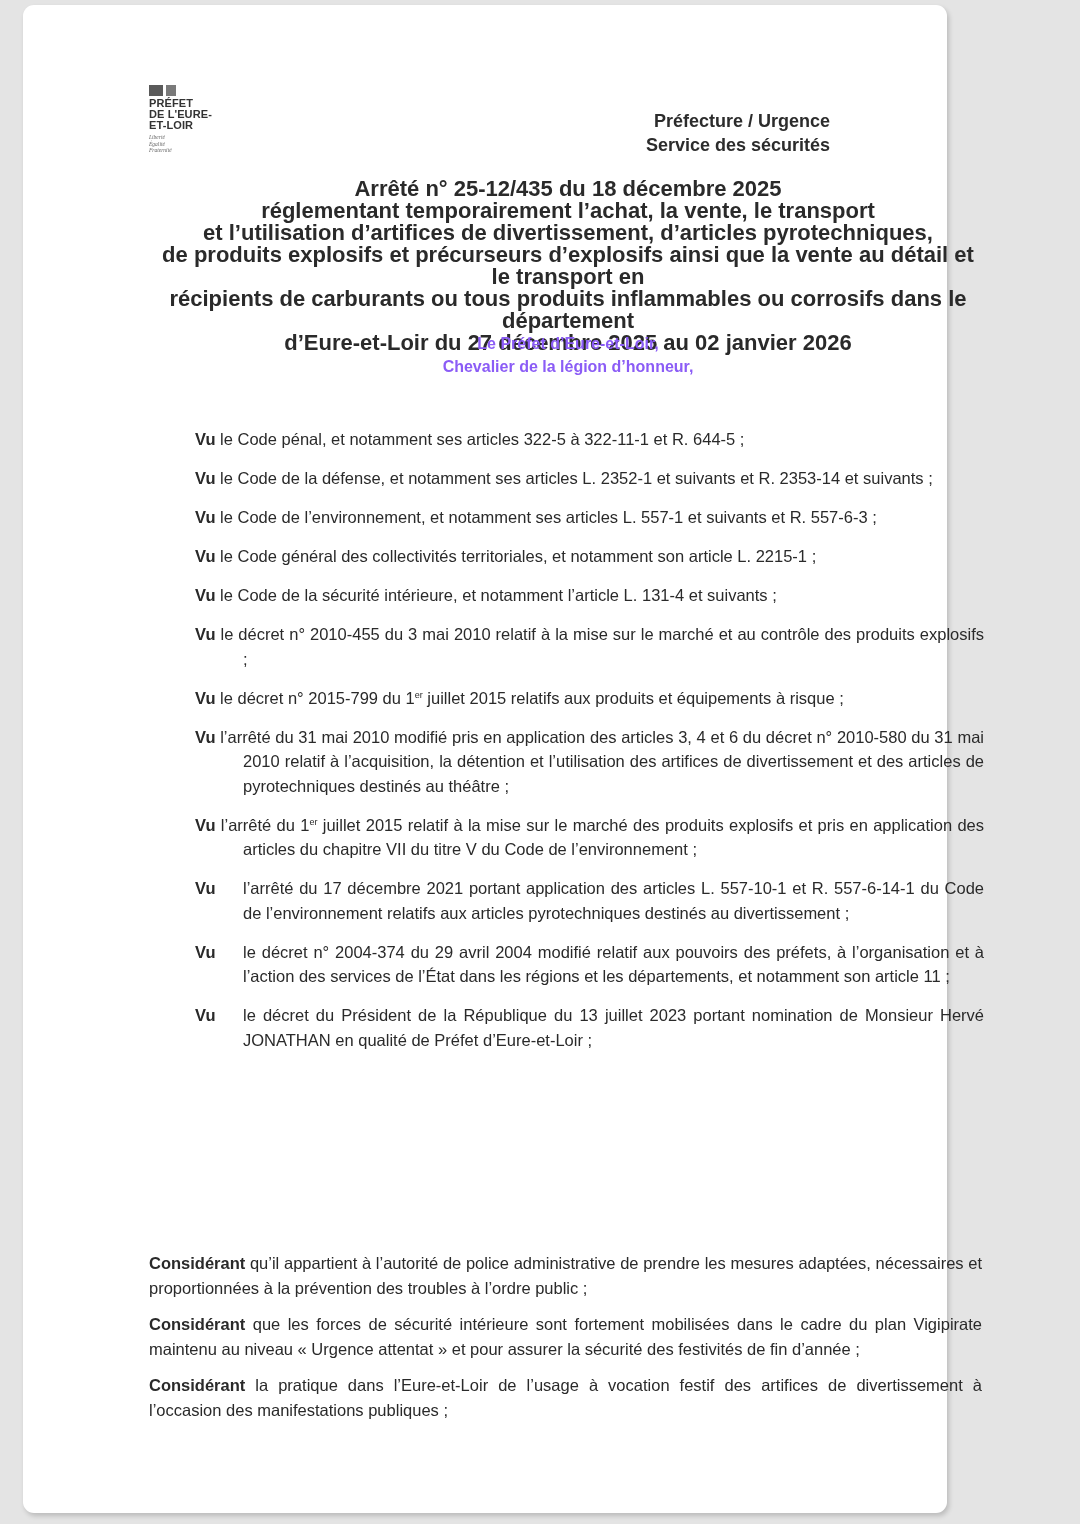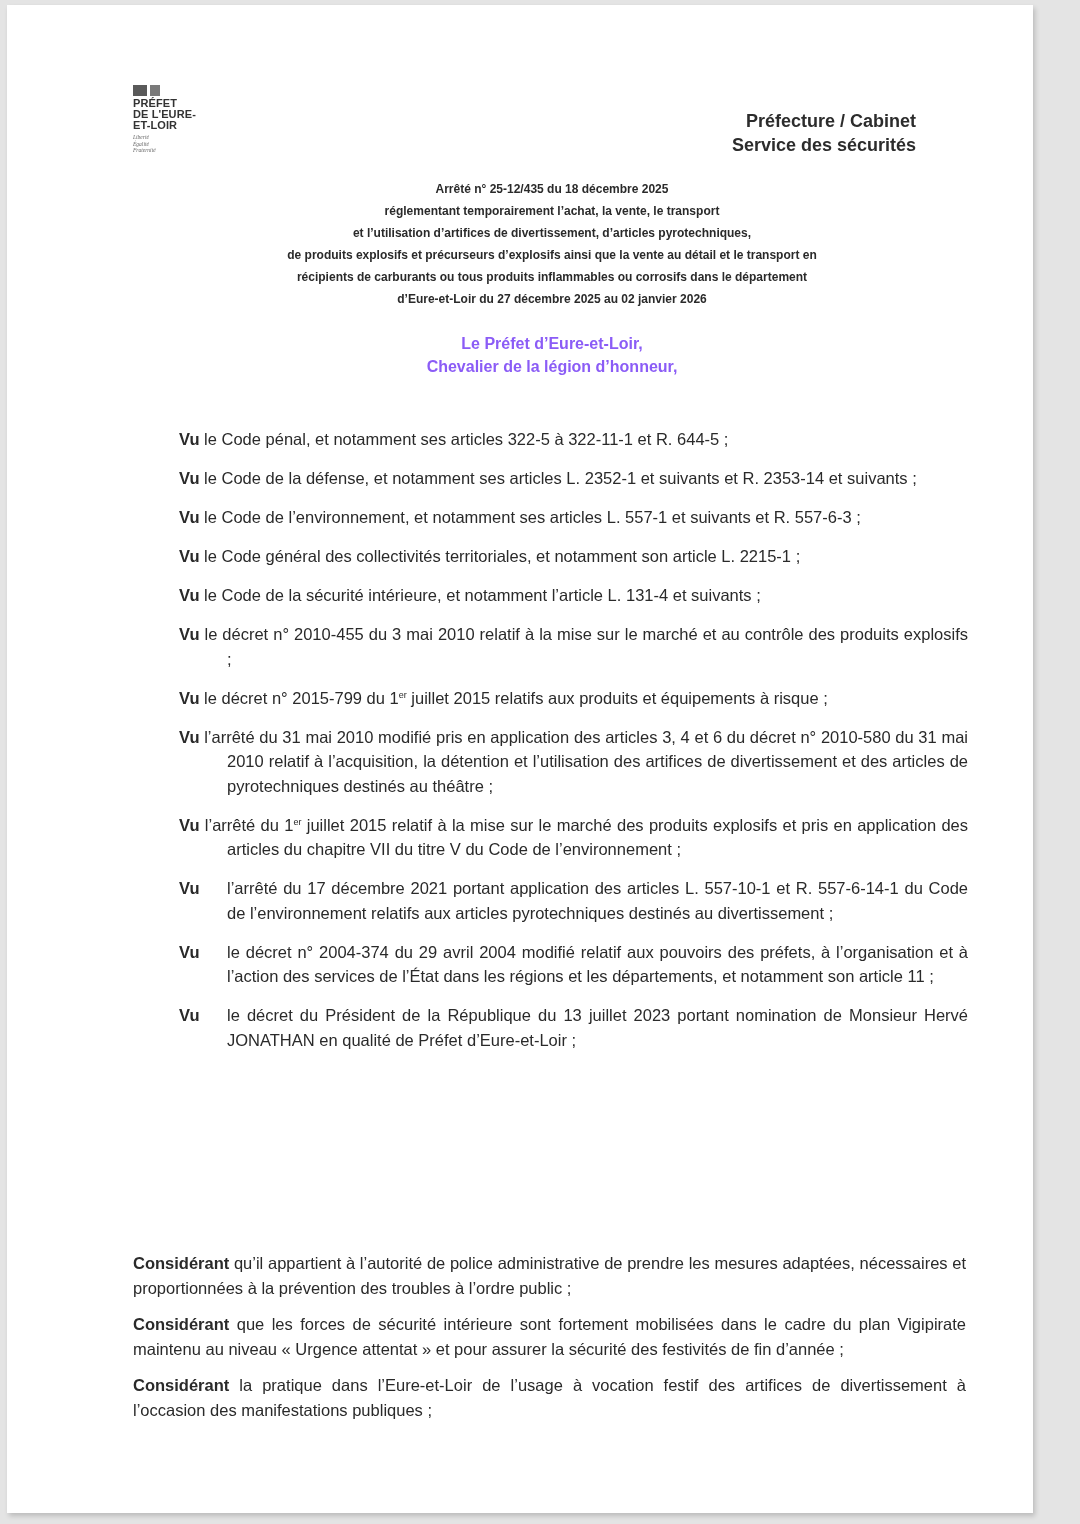--- a/index.html
+++ b/index.html
@@ -6,24 +6,25 @@
     body {
       width: 1080px; height: 1524px;
       background: #e4e4e4;
       position: relative;
       overflow: hidden;
       font-family: "Liberation Sans", "DejaVu Sans", sans-serif;
       color: #2a2a2a;
     }
     .sheet {
       position: absolute;
-      left: 7px; top: 5px;
-      width: 1026px; height: 1508px;
+      left: 23px; top: 5px;
+      width: 924px; height: 1508px;
       background: #ffffff;
       box-shadow: 2px 3px 5px rgba(0,0,0,0.18);
+      border-radius: 11px;
     }
     
     .logo {
       position: absolute; left: 126px; top: 80px;
       width: 80px;
     }
     .flag { display: flex; gap: 3px; height: 11px; margin-bottom: 2px; }
     .flag .b { width: 14px; height: 11px; background: #5a5a5a; }
     .flag .r { width: 10px; height: 11px; background: #7a7a7a; }
     .logo-title {
@@ -36,21 +37,21 @@
     }
     
     .service {
       position: absolute; right: 117px; top: 104px;
       text-align: right; font-weight: bold; font-size: 18px; line-height: 24px;
       color: #2c2c2c;
     }
     
     .title-block {
       position: absolute; left: 128px; width: 834px; top: 173px;
-      text-align: center; font-weight: bold; font-size: 12px; line-height: 22px;
+      text-align: center; font-weight: bold; font-size: 22px; line-height: 22px;
       color: #2a2a2a;
     }
     .prefet-block {
       position: absolute; left: 128px; width: 834px; top: 328px;
       text-align: center; font-weight: bold; font-size: 16px; line-height: 22.5px;
       color: #8b5cf6;
     }
     
     .vu-list {
       position: absolute; left: 128px; width: 833px; top: 422px;
@@ -89,21 +90,21 @@
     <div class="logo-title">DE L'EURE-</div>
     <div class="logo-title">ET-LOIR</div>
     <div class="motto">
       <div>Liberté</div>
       <div>Égalité</div>
       <div>Fraternité</div>
     </div>
   </div>
 
   <div class="service">
-    <div>Préfecture / Cabinet</div>
+    <div>Préfecture / Urgence</div>
     <div>Service des sécurités</div>
   </div>
 
   <div class="title-block">
     <div>Arrêté n° 25-12/435 du 18 décembre 2025</div>
     <div>réglementant temporairement l’achat, la vente, le transport</div>
     <div>et l’utilisation d’artifices de divertissement, d’articles pyrotechniques,</div>
     <div>de produits explosifs et précurseurs d’explosifs ainsi que la vente au détail et le transport en</div>
     <div>récipients de carburants ou tous produits inflammables ou corrosifs dans le département</div>
     <div>d’Eure-et-Loir du 27 décembre 2025 au 02 janvier 2026</div>

